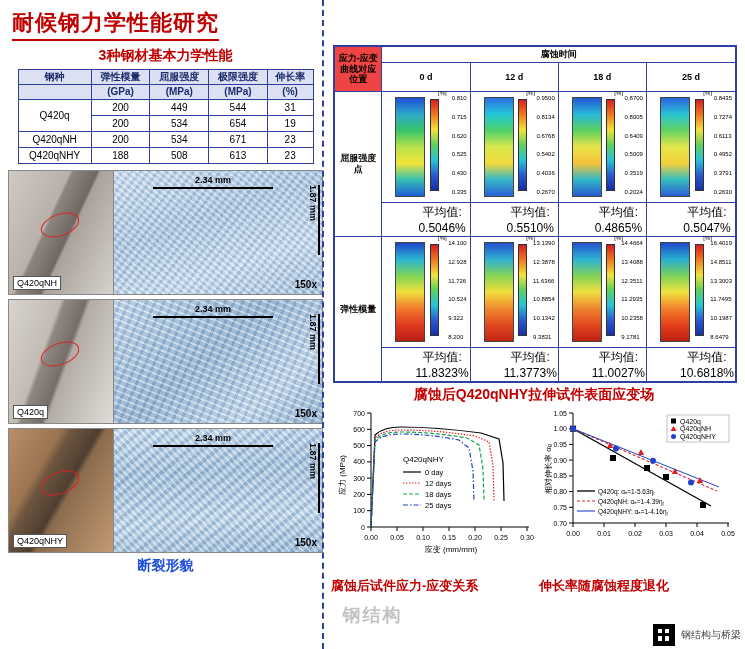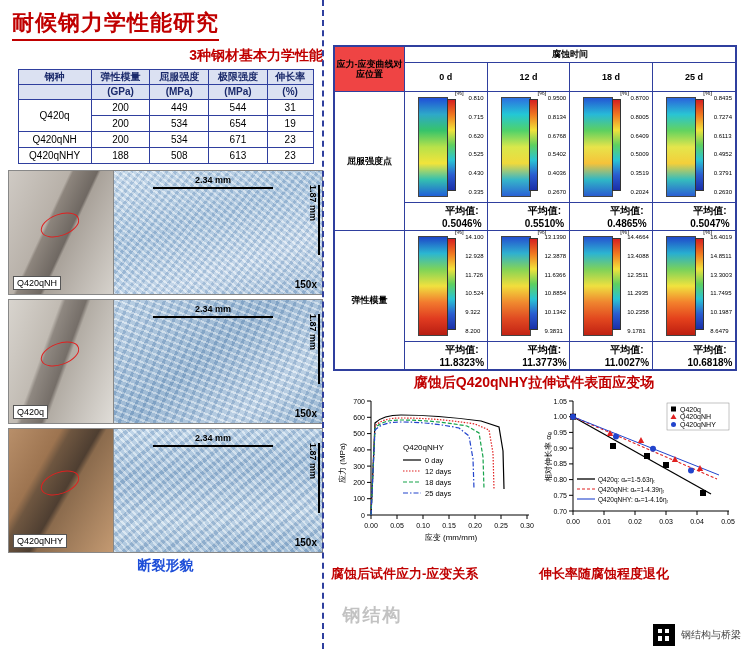--- a/index.html
+++ b/index.html
@@ -32,21 +32,21 @@
   .col-right { flex: 1; position: relative; padding-left: 8px; }
   .divider-v {
     position: absolute; top: 0; bottom: 0; left: 322px;
     border-left: 2px dashed #2f3f9e;
   }
   
   .sub-title {
     color: #c00000;
     font-size: 14px;
     font-weight: bold;
-    text-align: right;
+    text-align: center;
     margin: 2px 0 4px 0;
   }
   table.mech {
     border-collapse: collapse;
     width: 296px;
     margin: 0 auto;
     font-size: 10px;
     background: #ffffff;
   }
   table.mech th, table.mech td {
@@ -201,21 +201,21 @@
     position: absolute; right: 22px; top: -3px;
     font-size: 6px; color: #000;
   }
   .cticks {
     position: absolute; right: 2px; top: 2px;
     font-size: 6px; line-height: 1; color: #000;
     text-align: left;
     height: 100px;
     display: flex; flex-direction: column; justify-content: space-between;
   }
-  .avg-row td { font-size: 10px; height: 15px; font-weight: bold; padding-left: 33px; }
+  .avg-row td { font-size: 12px; height: 15px; font-weight: normal; padding-left: 33px; }
   
   .charts-title {
     color: #c00000; font-weight: bold; font-size: 14px; text-align:center;
     margin: 3px 0 1px 0;
   }
   .charts { display: flex; gap: 4px; }
   .chart-box { position: relative; }
   .chart-cap {
     color: #c00000; font-weight: bold; font-size: 13px; 
     margin-top: 18px;

